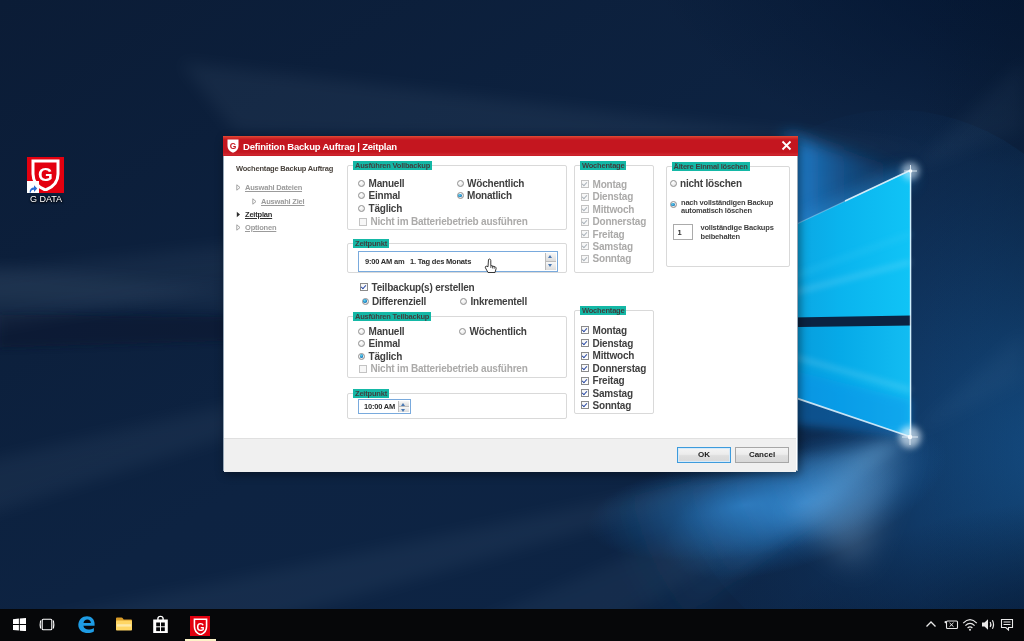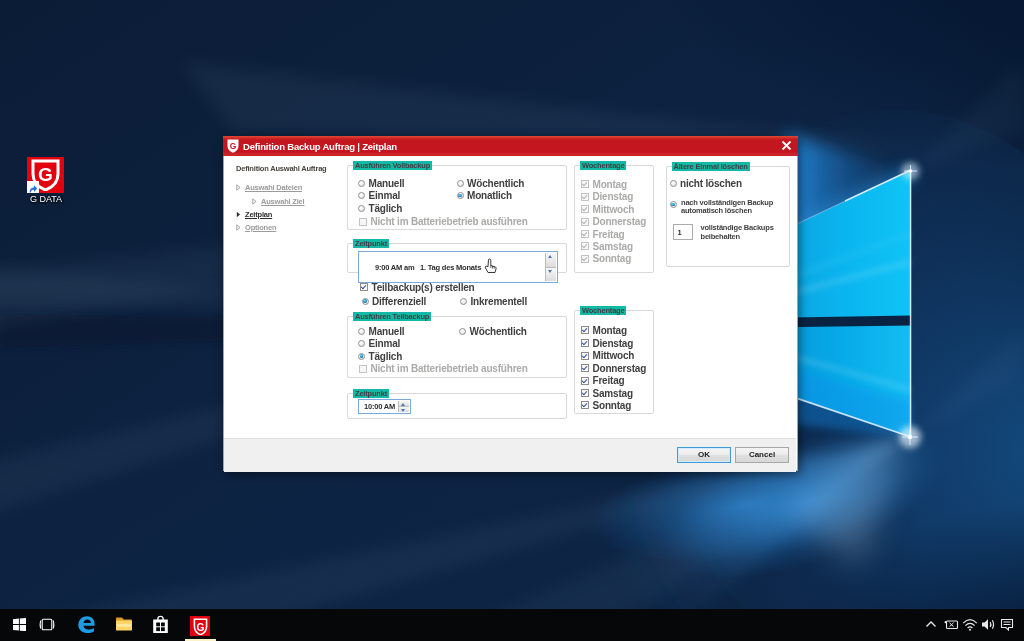--- a/index.html
+++ b/index.html
@@ -169,21 +169,21 @@
     <svg class="abs" style="left:4px;top:3px" width="12" height="14" viewBox="0 0 24 28">
       <path d="M1 1 H23 V13 C23 21 18 25 12 27.5 C6 25 1 21 1 13 Z" fill="#fff"></path>
       <text x="12" y="20" font-family="Liberation Sans,sans-serif" font-size="17" font-weight="bold" fill="#c4161f" text-anchor="middle">G</text>
     </svg>
     <span class="ttl">Definition Backup Auftrag | Zeitplan</span>
     <svg class="abs" style="left:558px;top:4px" width="11" height="11" viewBox="0 0 11 11">
       <path d="M1.5 1.5 L9.5 9.5 M9.5 1.5 L1.5 9.5" stroke="#fff" stroke-width="1.8"></path>
     </svg>
   </div>
 
-  <div class="sbt" style="left:12px;top:27px;">Definition Auswahl Auftrag</div>
+  <div class="sbt" style="left:12px;top:27px;">Wochentage Backup Auftrag</div>
   <div class="sbi" style="left:12px;top:45.5px;"><svg width="5" height="7" viewBox="0 0 5 7">
           <path d="M.8 .8 L4 3.5 L.8 6.2 Z" fill="none" stroke="#999" stroke-width=".9"></path>
         </svg>Auswahl Dateien</div>
   <div class="sbi" style="left:12px;top:59px;padding-left:16px;"><svg width="5" height="7" viewBox="0 0 5 7">
           <path d="M.8 .8 L4 3.5 L.8 6.2 Z" fill="none" stroke="#999" stroke-width=".9"></path>
         </svg>Auswahl Ziel</div>
   <div class="sbi on" style="left:12px;top:72.5px;"><svg width="5" height="7" viewBox="0 0 5 7">
           <path d="M.8 .8 L4 3.5 L.8 6.2 Z" fill="#2d2d2d"></path>
         </svg>Zeitplan</div>
   <div class="sbi" style="left:12px;top:85.5px;"><svg width="5" height="7" viewBox="0 0 5 7">
@@ -196,21 +196,21 @@
   <div class="row" style="left:134px;top:41.5px;"><i class="rb"></i>Manuell</div>
   <div class="row" style="left:232.5px;top:41.5px;"><i class="rb"></i>Wöchentlich</div>
   <div class="row" style="left:134px;top:53.5px;"><i class="rb"></i>Einmal</div>
   <div class="row" style="left:232.5px;top:53.5px;"><i class="rb sel"></i>Monatlich</div>
   <div class="row" style="left:134px;top:66px;"><i class="rb"></i>Täglich</div>
   <div class="row dis" style="left:134.5px;top:79.5px;"><i class="cb off dis"></i>Nicht im Batteriebetrieb ausführen</div>
 
   <div class="gb" style="left:123px;top:106px;width:220px;height:30px;">
         <span>Zeitpunkt</span>
       </div>
-  <div class="inp" style="left:134px;top:114px;width:200px;height:32px;padding-left:16px;">9:00 AM am &nbsp;&nbsp;1. Tag des Monats<span class="spin">
+  <div class="inp" style="left:134px;top:114px;width:200px;height:21px;padding-left:6px;">9:00 AM am &nbsp;&nbsp;1. Tag des Monats<span class="spin">
           <i></i>
           <i class="dn"></i>
         </span></div>
   <svg class="abs" style="left:260px;top:121px" width="13" height="16" viewBox="0 0 13 16">
     <path d="M4.5 1.5 C5.5 .5 6.8 1.2 6.8 2.5 L6.8 7.5 L11 8.8 C12 9.1 12.3 9.9 12 11 L11 14.5 L4 14.5 L1.5 10 C.8 8.8 1.8 7.8 3 8.3 L4 8.8 Z" fill="#fff" stroke="#222" stroke-width=".9"></path>
     <path d="M6.8 7.5 L6.8 10 M8.5 8 L8.5 10.5 M10.2 8.6 L10.2 10.8" stroke="#222" stroke-width=".7" fill="none"></path>
   </svg>
 
   <div class="row" style="left:135.5px;top:145px;"><i class="cb"></i>Teilbackup(s) erstellen</div>
   <div class="row" style="left:137.5px;top:159px;"><i class="rb sel"></i>Differenziell</div>

